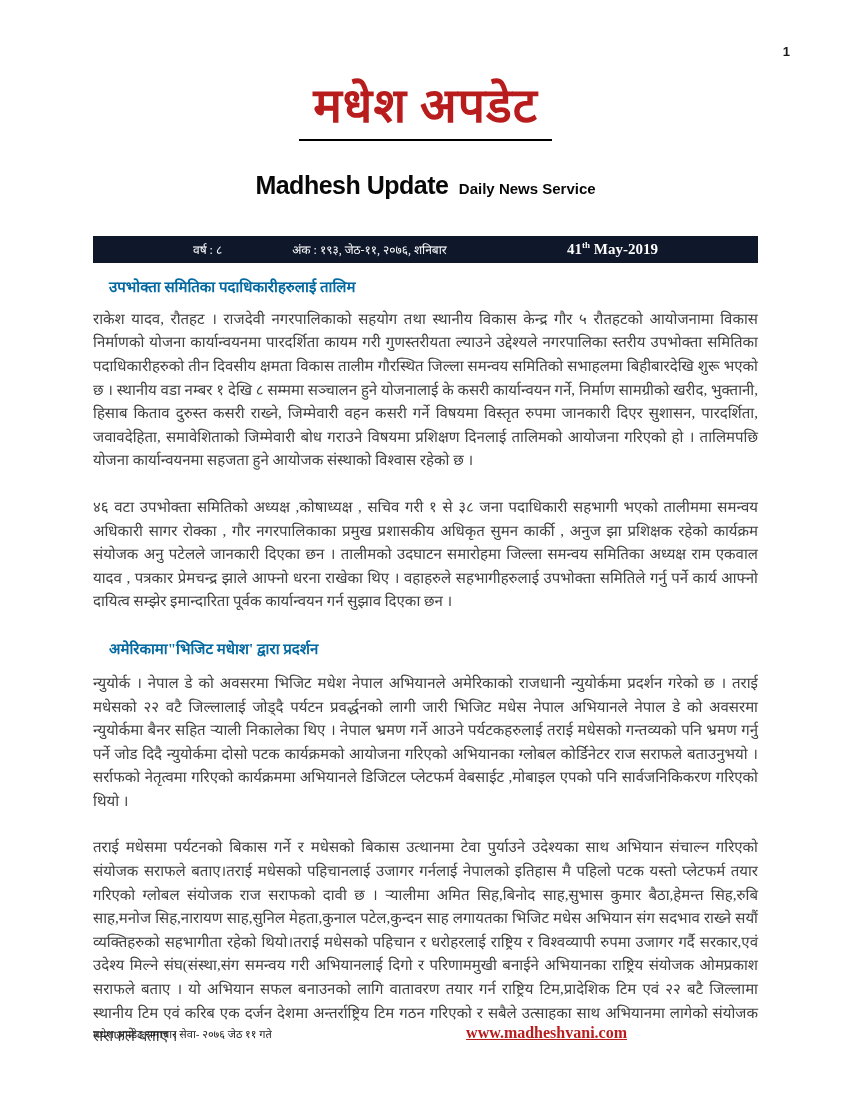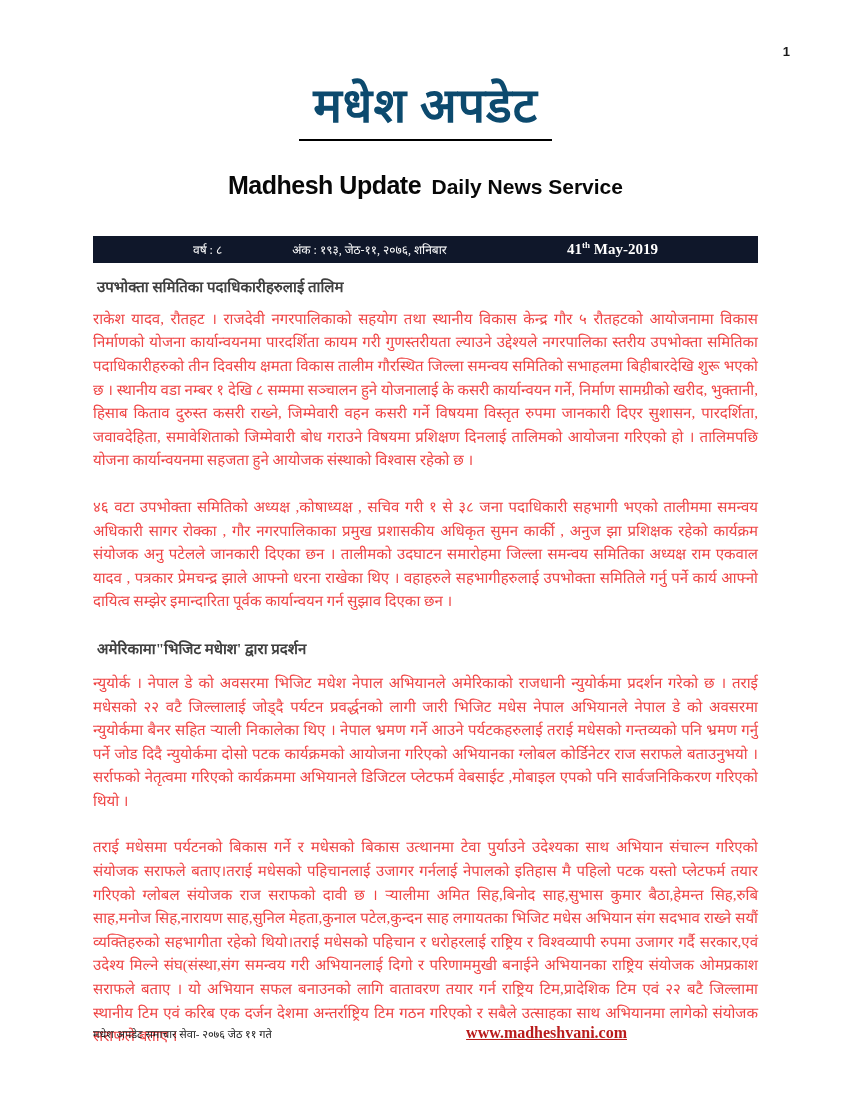--- a/index.html
+++ b/index.html
@@ -28,35 +28,35 @@
   }
   .masthead-np {
     padding-top: 80px;
     text-align: center;
   }
   .masthead-np .np-title {
     display: inline-block;
     font-size: 48px;
     font-weight: 600;
     letter-spacing: 1px;
-    color: #0c4a6e;
+    color: #b91c1c;
     border-bottom: 2px solid #000;
     padding: 0 14px 6px 14px;
     line-height: 1.1;
   }
   .masthead-en {
     margin-top: 30px;
     text-align: center;
     font-family: "Liberation Sans", sans-serif;
     font-weight: bold;
     color: #080808;
     white-space: nowrap;
   }
   .masthead-en .en-main { font-size: 25px; letter-spacing: -0.5px; }
-  .masthead-en .en-sub  { font-size: 21px; margin-left: 6px; }
+  .masthead-en .en-sub  { font-size: 15px; margin-left: 6px; }
   .issue-bar {
     margin-top: 36px;
     background: #0f172a;
     color: #ffffff;
     height: 27px;
     display: flex;
     align-items: center;
     font-size: 12px;
   }
   .issue-bar .year  { margin-left: 100px; }
@@ -65,32 +65,32 @@
     margin-left: auto;
     margin-right: 100px;
     font-family: "Liberation Serif", serif;
     font-weight: bold;
     font-size: 15px;
   }
   .issue-bar .date sup { font-size: 9px; }
   .article h2 {
     font-size: 15px;
     font-weight: bold;
-    color: #404040;
-    margin: 4px;
+    color: #0369a1;
+    margin: 16px;
     padding: 0;
   }
   .article .heading-1 { margin-top: 13px; margin-bottom: 12px; }
   .article .heading-2 { margin-top: 24px; margin-bottom: 14px; }
   .article p {
     font-size: 15px;
     line-height: 23.6px;
     text-align: justify;
     margin: 0 0 23px 0;
-    color: #ef4444;
+    color: #404040;
   }
   .page-footer {
     position: absolute;
     left: 93px; right: 93px;
     top: 1024px;
     display: flex;
     align-items: baseline;
     gap: 20px;
   }
   .page-footer .footer-left {

